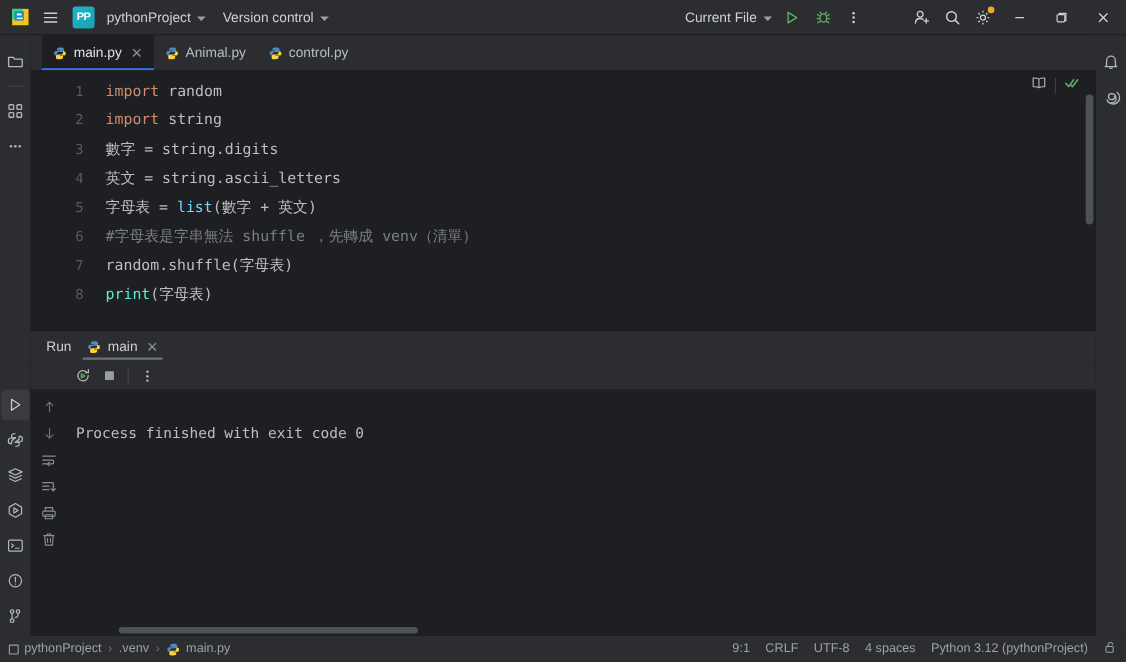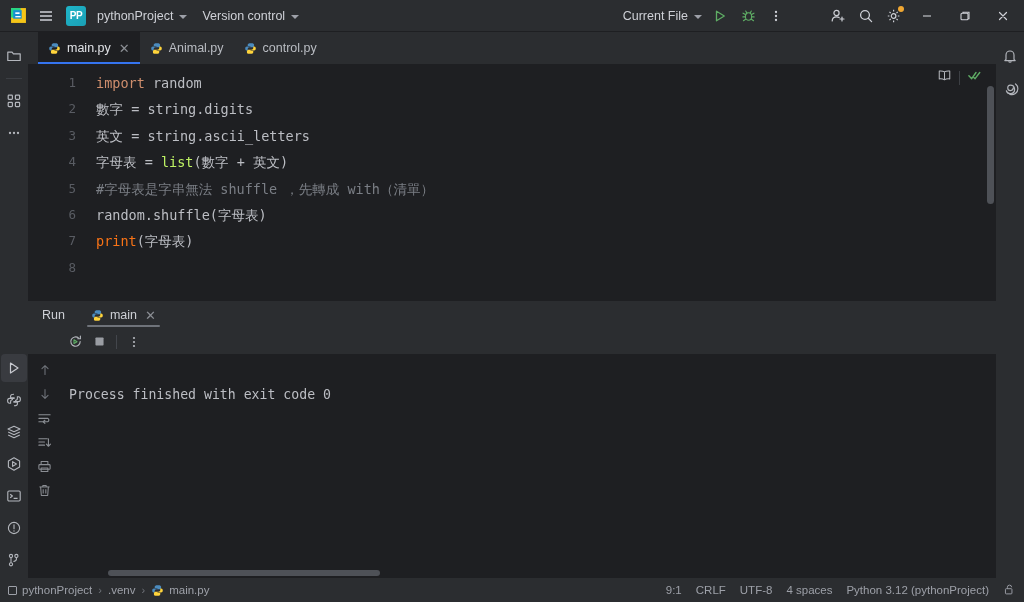--- a/index.html
+++ b/index.html
@@ -98,42 +98,42 @@
     color: #595c63; user-select: none;
   }
   .gutter div { height: 26.4px; line-height: 26.4px; padding-right: 10px; }
   .code-area {
     flex: 1 1 auto; position: relative; overflow: hidden;
     font-family: "DejaVu Sans Mono", monospace; font-size: 13.5px;
     padding-top: 6px; color: #bcbec4; background: #1e1f22;
   }
   .code-line { height: 26.4px; line-height: 26.4px; white-space: pre; padding-left: 10px; }
   .kw { color: #cf8e6d; }
-  .builtin { color: #bef264; }
-  .fn-print { color: #f97316; }
+  .builtin { color: #7dd3fc; }
+  .fn-print { color: #5eead4; }
   .comment { color: #7a7e85; }
   .plain { color: #bcbec4; }
   .editor-right {
     width: 12px; flex: 0 0 12px; background: #1e1f22; position: relative;
   }
   .ed-scroll-thumb {
     position: absolute; top: 22px; right: 2px; width: 7px; height: 118px;
     background: #4e5157; border-radius: 4px;
   }
   .ed-top-icons {
     position: absolute; top: 4px; right: 14px;
     display: flex; align-items: center; gap: 7px; z-index: 5;
   }
   .ed-vsep { width: 1px; height: 14px; background: #3c3f44; }
 
   
   .run-panel { flex: 0 0 auto; display: flex; flex-direction: column; background: #1e1f22; border-top: 1px solid #1e1f22; }
   .run-header {
     height: 28px; flex: 0 0 28px; background: #2b2d30;
-    display: flex; align-items: center; padding-left: 14px; gap: 22px;
+    display: flex; align-items: center; padding-left: 14px; gap: 10px;
   }
   .run-title { font-size: 12.5px; color: #ced0d6; }
   .run-tab {
     display: flex; align-items: center; gap: 6px; font-size: 12.5px; color: #ced0d6;
     height: 100%; position: relative; padding: 12px 4px;
   }
   .run-tab::after {
     content: ""; position: absolute; left: 0; right: 0; bottom: 2px; height: 2px; background: #6f737a; border-radius: 2px;
   }
   .run-toolbar {
@@ -387,24 +387,25 @@
           <div>2</div>
           <div>3</div>
           <div>4</div>
           <div>5</div>
           <div>6</div>
           <div>7</div>
           <div>8</div>
         </div>
         <div class="code-area" id="code-area">
             <div class="code-line"><span class="kw">import</span><span class="plain"> random</span></div>
+            <div class="code-line"><span class="kw">import</span><span class="plain"> string</span></div>
             <div class="code-line"><span class="plain">數字 = string.digits</span></div>
             <div class="code-line"><span class="plain">英文 = string.ascii_letters</span></div>
             <div class="code-line"><span class="plain">字母表 = </span><span class="builtin">list</span><span class="plain">(數字 + 英文)</span></div>
-            <div class="code-line"><span class="comment">#字母表是字串無法 shuffle ，先轉成 with（清單）</span></div>
+            <div class="code-line"><span class="comment">#字母表是字串無法 shuffle ，先轉成 venv（清單）</span></div>
             <div class="code-line"><span class="plain">random.shuffle(字母表)</span></div>
             <div class="code-line"><span class="fn-print">print</span><span class="plain">(字母表)</span></div>
           </div>
         <div class="ed-top-icons">
           <span>
             <svg width="15" height="15" viewBox="0 0 16 16" fill="none" stroke="#b4b7bd" stroke-width="1.1" stroke-linejoin="round">
               <path d="M8 4.2C6.6 3.2 4.6 3 2.4 3.2v8.4c2.2-.2 4.2 0 5.6 1 1.4-1 3.4-1.2 5.6-1V3.2C11.4 3 9.4 3.2 8 4.2z"></path>
               <path d="M8 4.4v8.2"></path>
             </svg>
           </span>

